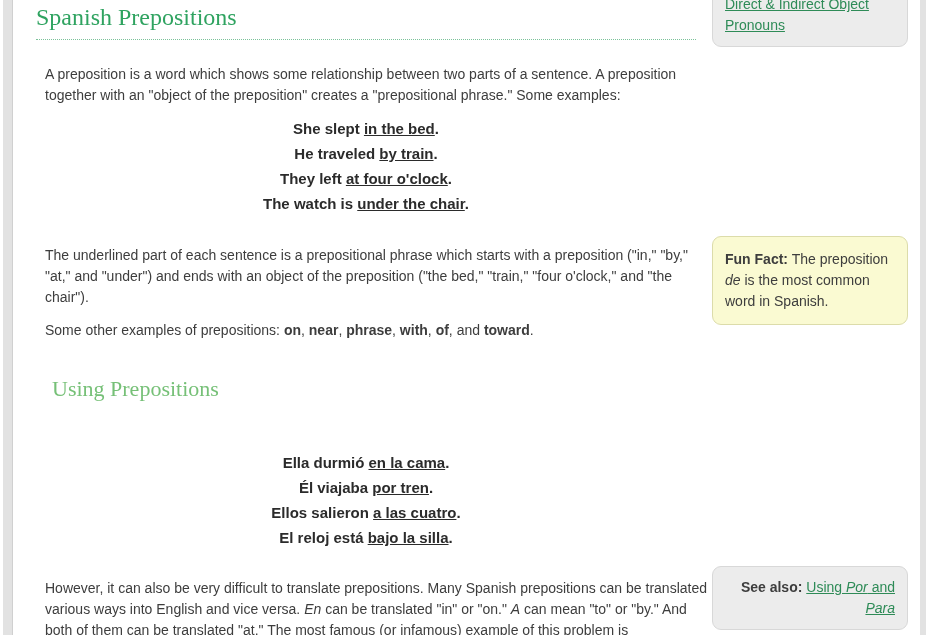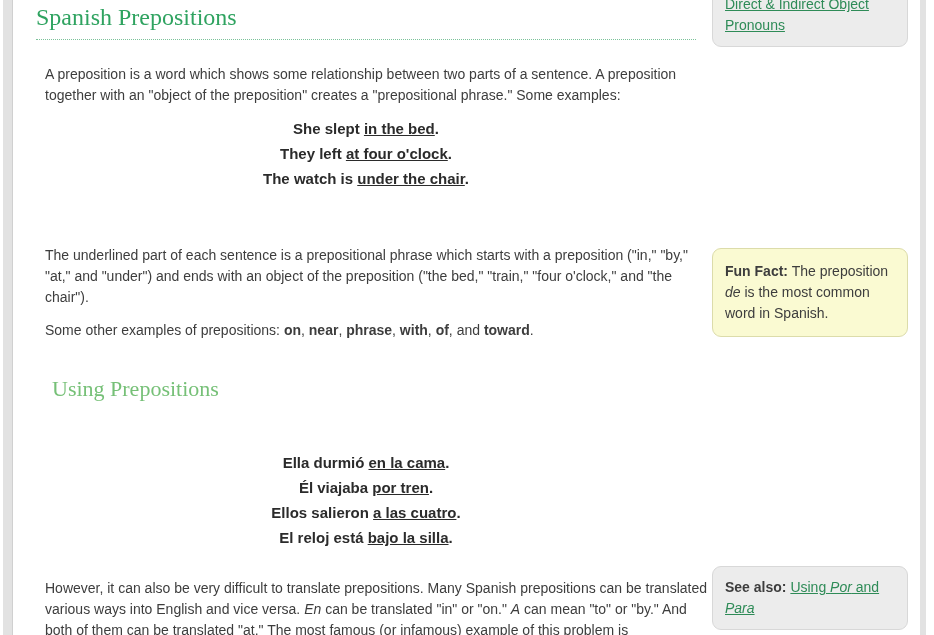--- a/index.html
+++ b/index.html
@@ -96,26 +96,26 @@
     box-sizing:border-box;
     background:var(--box-bg);
     border:1px solid var(--box-border);
     border-radius:9px;
     padding:10px 12px;
     font-size:14px;
     line-height:21px;
   }
   .side-box.related{ top:-17px; }
   .side-box.funfact{
-    top:248px;
+    top:236px;
     background:var(--funfact-bg);
     border-color:var(--funfact-border);
     padding:12px;
   }
-  .side-box.seealso{ top:566px; }
+  .side-box.seealso{ top:566px;text-align:right; }
   a.green-link{
     color:var(--link-green);
     text-decoration:underline;
     cursor:pointer;
   }
 </style>
 </head>
 <body>
 
 <div class="viewport">
@@ -123,20 +123,21 @@
   <div class="page-edge left"></div>
   <div class="page-edge right"></div>
 
   <div class="main">
     <h1 class="page-title">Spanish Prepositions</h1>
 
     <p class="para pos p-intro">A preposition is a word which shows some relationship between two parts of a sentence. A preposition together with an "object of the preposition" creates a "prepositional phrase." Some examples:</p>
 
     <div class="example-block pos ex-en">
       <div><span>She slept </span><span class="u">in the bed</span><span>.</span></div>
+      <div><span>He traveled </span><span class="u">by train</span><span>.</span></div>
       <div><span>They left </span><span class="u">at four o'clock</span><span>.</span></div>
       <div><span>The watch is </span><span class="u">under the chair</span><span>.</span></div>
     </div>
 
     <p class="para pos p-explain">The underlined part of each sentence is a prepositional phrase which starts with a preposition ("in," "by," "at," and "under") and ends with an object of the preposition ("the bed," "train," "four o'clock," and "the chair").</p>
 
     <p class="para pos p-other"><span>Some other examples of prepositions: </span><span class="b">on</span><span>, </span><span class="b">near</span><span>, </span><span class="b">phrase</span><span>, </span><span class="b">with</span><span>, </span><span class="b">of</span><span>, and </span><span class="b">toward</span><span>.</span></p>
 
     <h2 class="section-title pos h2-using">Using Prepositions</h2>
 

